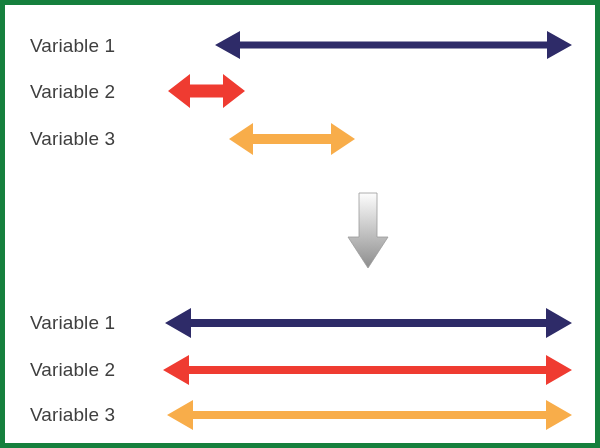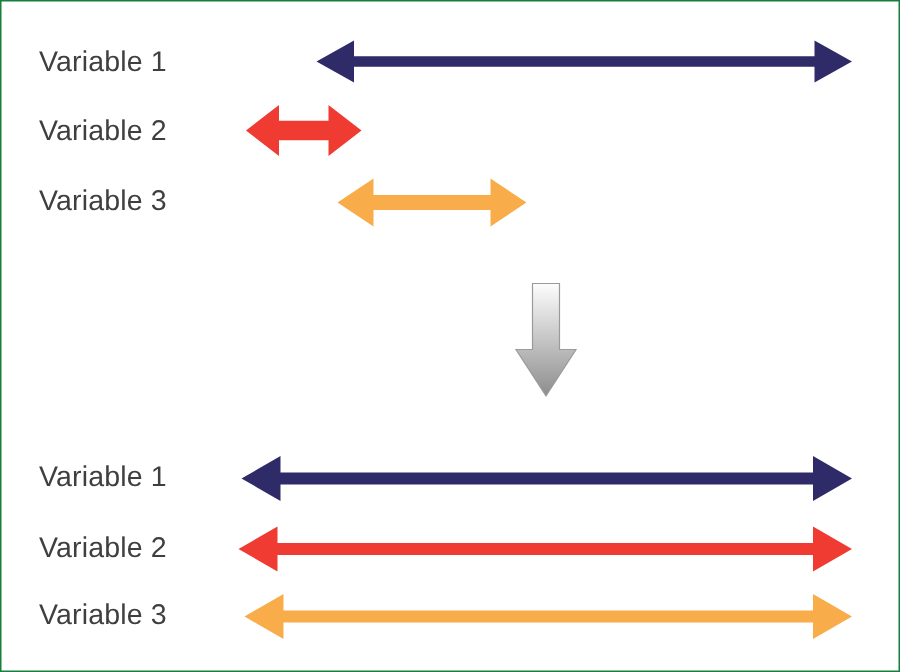--- a/index.html
+++ b/index.html
@@ -9,21 +9,21 @@
   }
   body {
     font-family: "Liberation Sans", sans-serif;
   }
   #canvas {
     position: relative;
     width: 600px;
     height: 448px;
     background: #ffffff;
     box-sizing: border-box;
-    border: 1px solid #15803d;
+    border: 5px solid #15803d;
     overflow: hidden;
   }
   .row-label {
     position: absolute;
     font-family: "Liberation Sans", sans-serif;
     font-size: 19px;
     font-weight: 400;
     color: #3f3f3f;
     letter-spacing: 0.1px;
     white-space: nowrap;

